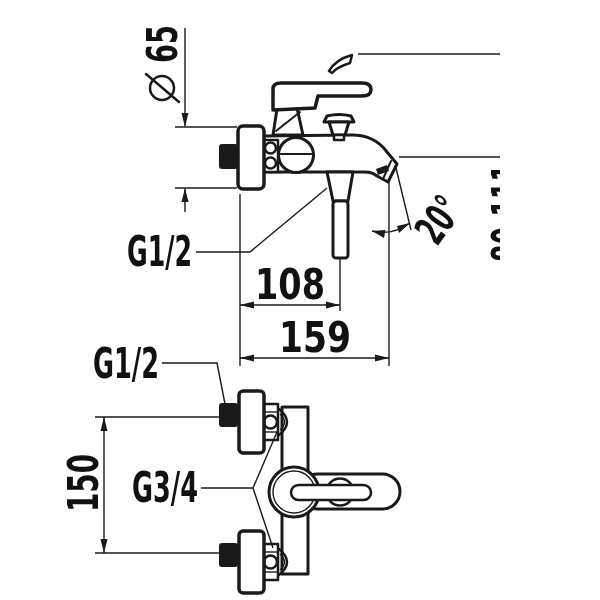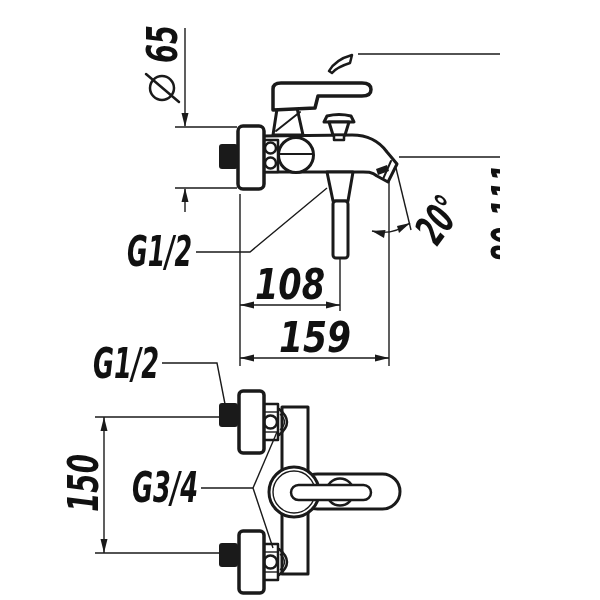--- a/index.html
+++ b/index.html
@@ -1,16 +1,16 @@
 <!DOCTYPE html>
 <html><head>
 <meta charset="utf-8">
 <style>
   html,body{margin:0;padding:0;background:#ffffff;}
-  .canvas{position:relative;width:500px;height:600px;background:#ffffff;overflow:hidden;font-style:italic;}
+  .canvas{position:relative;width:500px;height:600px;background:#ffffff;overflow:hidden;}
   svg{display:block;}
   
   .s3 {stroke:#1a1a1a;stroke-width:3;fill:#ffffff;stroke-linejoin:round;stroke-linecap:round;}
   .s35{stroke:#1a1a1a;stroke-width:3.5;fill:#ffffff;stroke-linejoin:round;stroke-linecap:round;}
   .s25{stroke:#1a1a1a;stroke-width:2.5;fill:#ffffff;stroke-linejoin:round;stroke-linecap:round;}
   .s2 {stroke:#1a1a1a;stroke-width:2;fill:none;stroke-linecap:round;}
   .thin{stroke:#1a1a1a;stroke-width:1.4;fill:none;stroke-linecap:butt;}
   .solid{fill:#1a1a1a;stroke:none;}
   .nofill{fill:none;}
   text.dim{font-family:"DejaVu Sans","Liberation Sans",sans-serif;font-weight:bold;font-size:42px;fill:#111111;}

